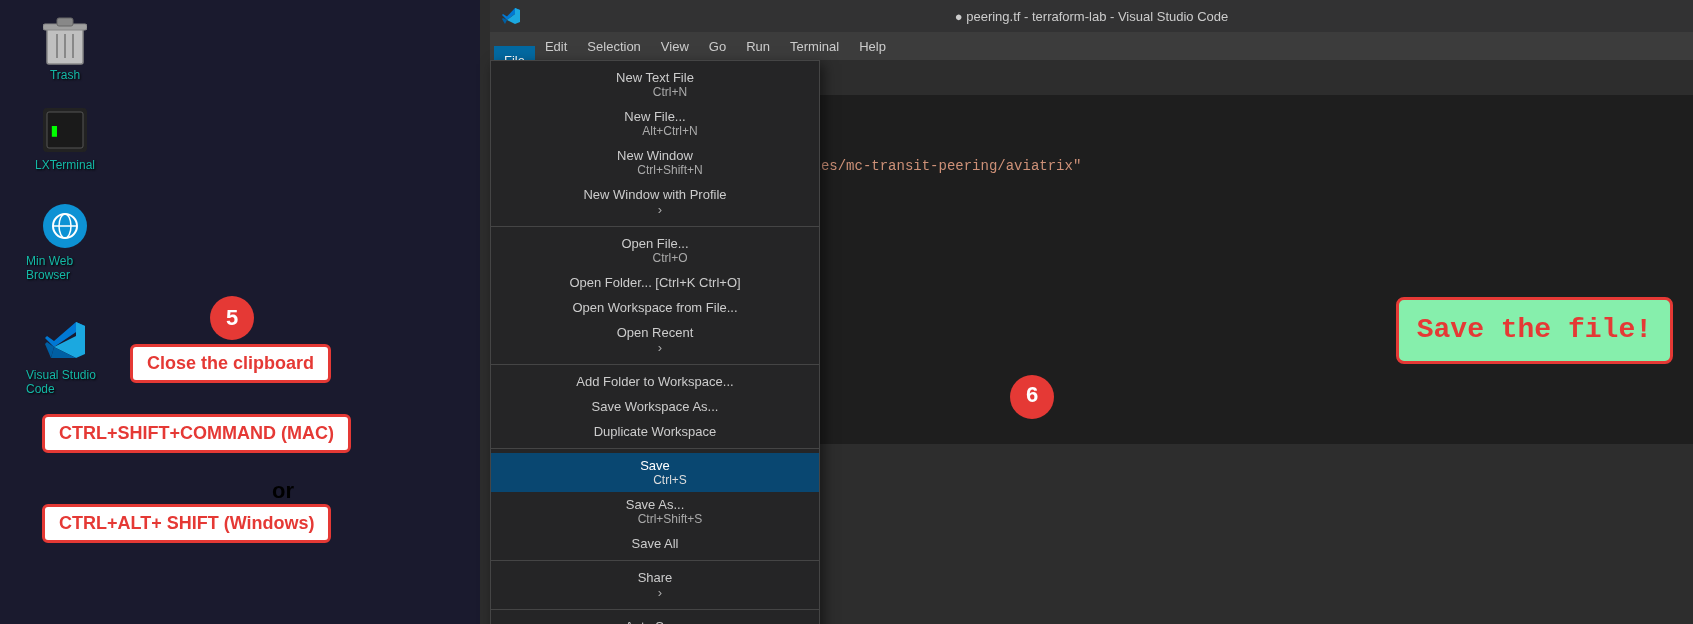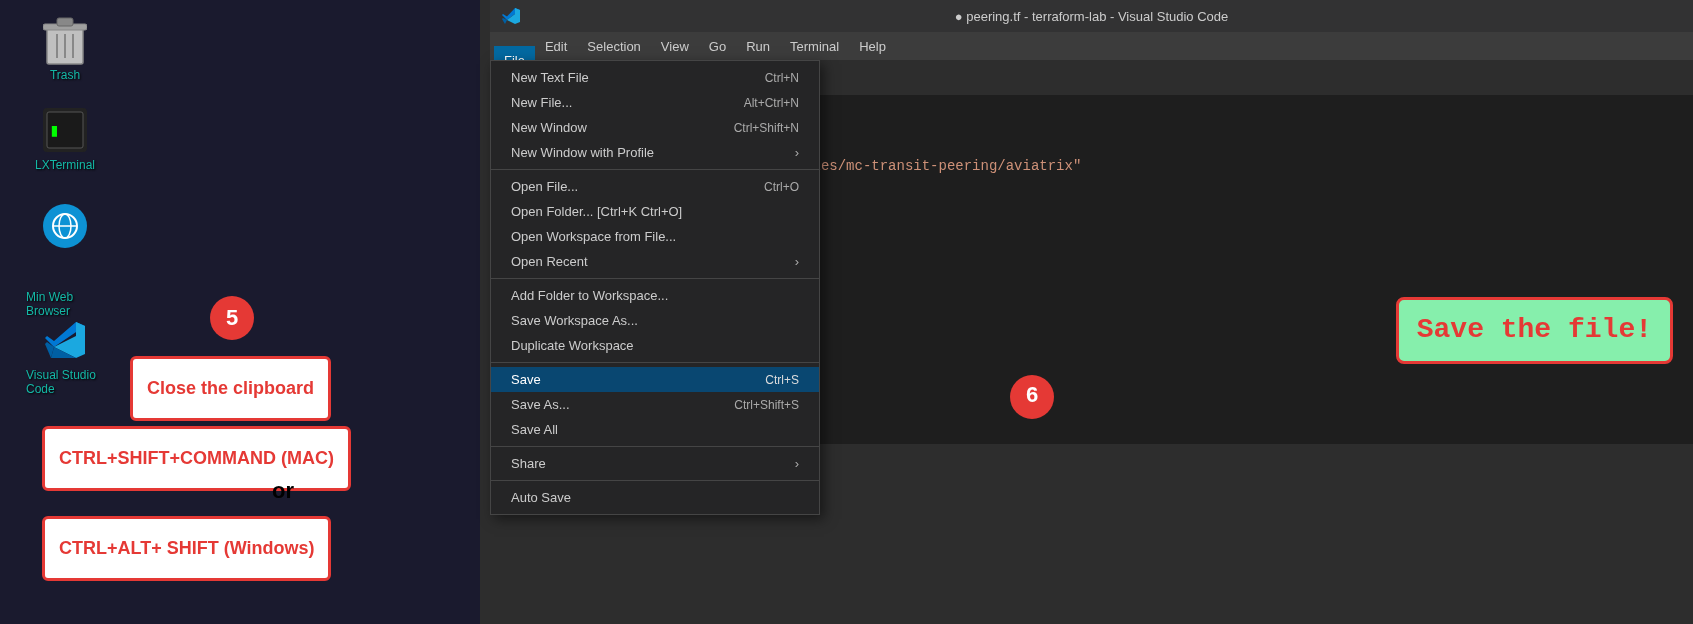--- a/index.html
+++ b/index.html
@@ -51,21 +51,20 @@
     }
     .lxterminal-icon-area {
       position: absolute;
       top: 100px;
       left: 20px;
     }
     .minweb-icon-area {
       position: absolute;
       top: 196px;
       left: 20px;
-      gap: 36px;
     }
     .vscode-desktop-icon-area {
       position: absolute;
       top: 310px;
       left: 20px;
     }
 
     
     .step-badge {
       position: absolute;
@@ -79,26 +78,25 @@
       display: flex;
       align-items: center;
       justify-content: center;
     }
 
     .annotation-box {
       position: absolute;
       background: #fff;
       border: 3px solid #e53935;
       border-radius: 6px;
-      padding: 19px 14px;
+      padding: 6px 14px;
       color: #e53935;
       font-size: 18px;
       font-weight: bold;
       white-space: nowrap;
-      margin-top: 12px;
     }
 
     .or-text {
       position: absolute;
       color: #000;
       font-size: 22px;
       font-weight: bold;
     }
 
     
@@ -184,20 +182,21 @@
       border-bottom: none;
     }
 
     .menu-row {
       display: flex;
       justify-content: space-between;
       align-items: center;
       padding: 5px 20px;
       cursor: pointer;
       white-space: nowrap;
+      flex-direction: column;
     }
     .menu-row.highlighted {
       background: #094771;
       color: #fff;
     }
     .menu-row .shortcut {
       color: #aaa;
       font-size: 12px;
       margin-left: 30px;
     }

